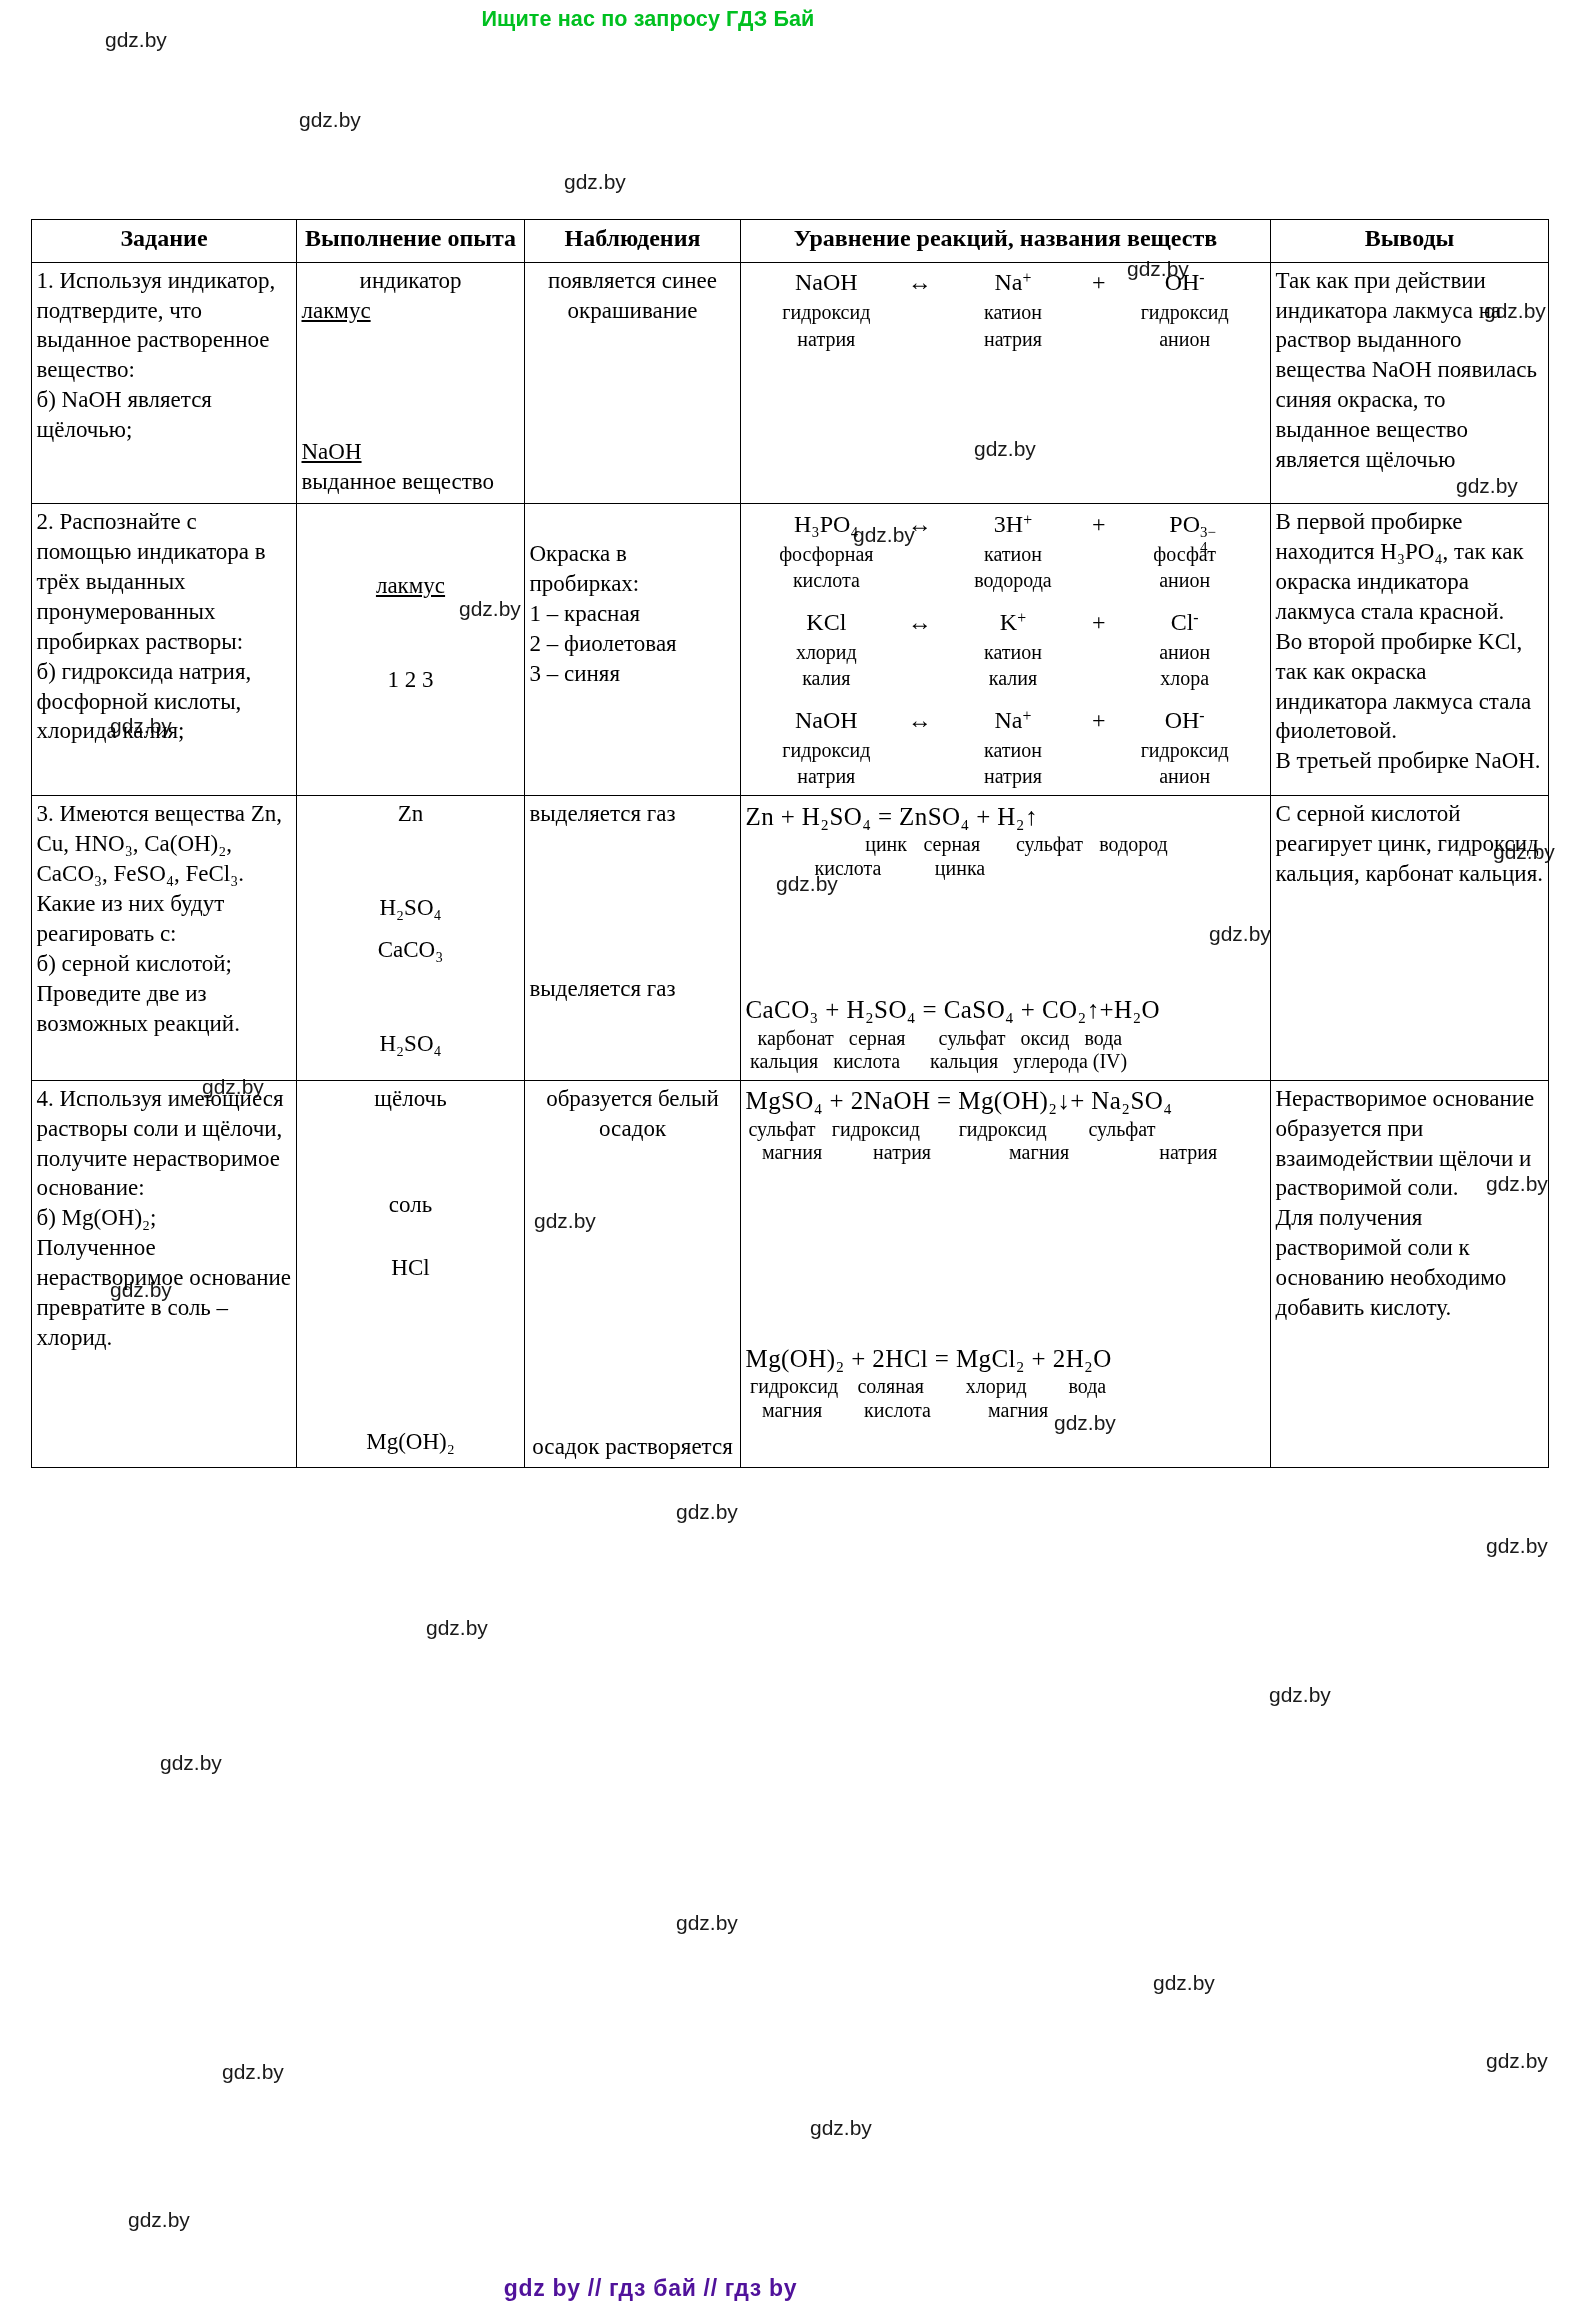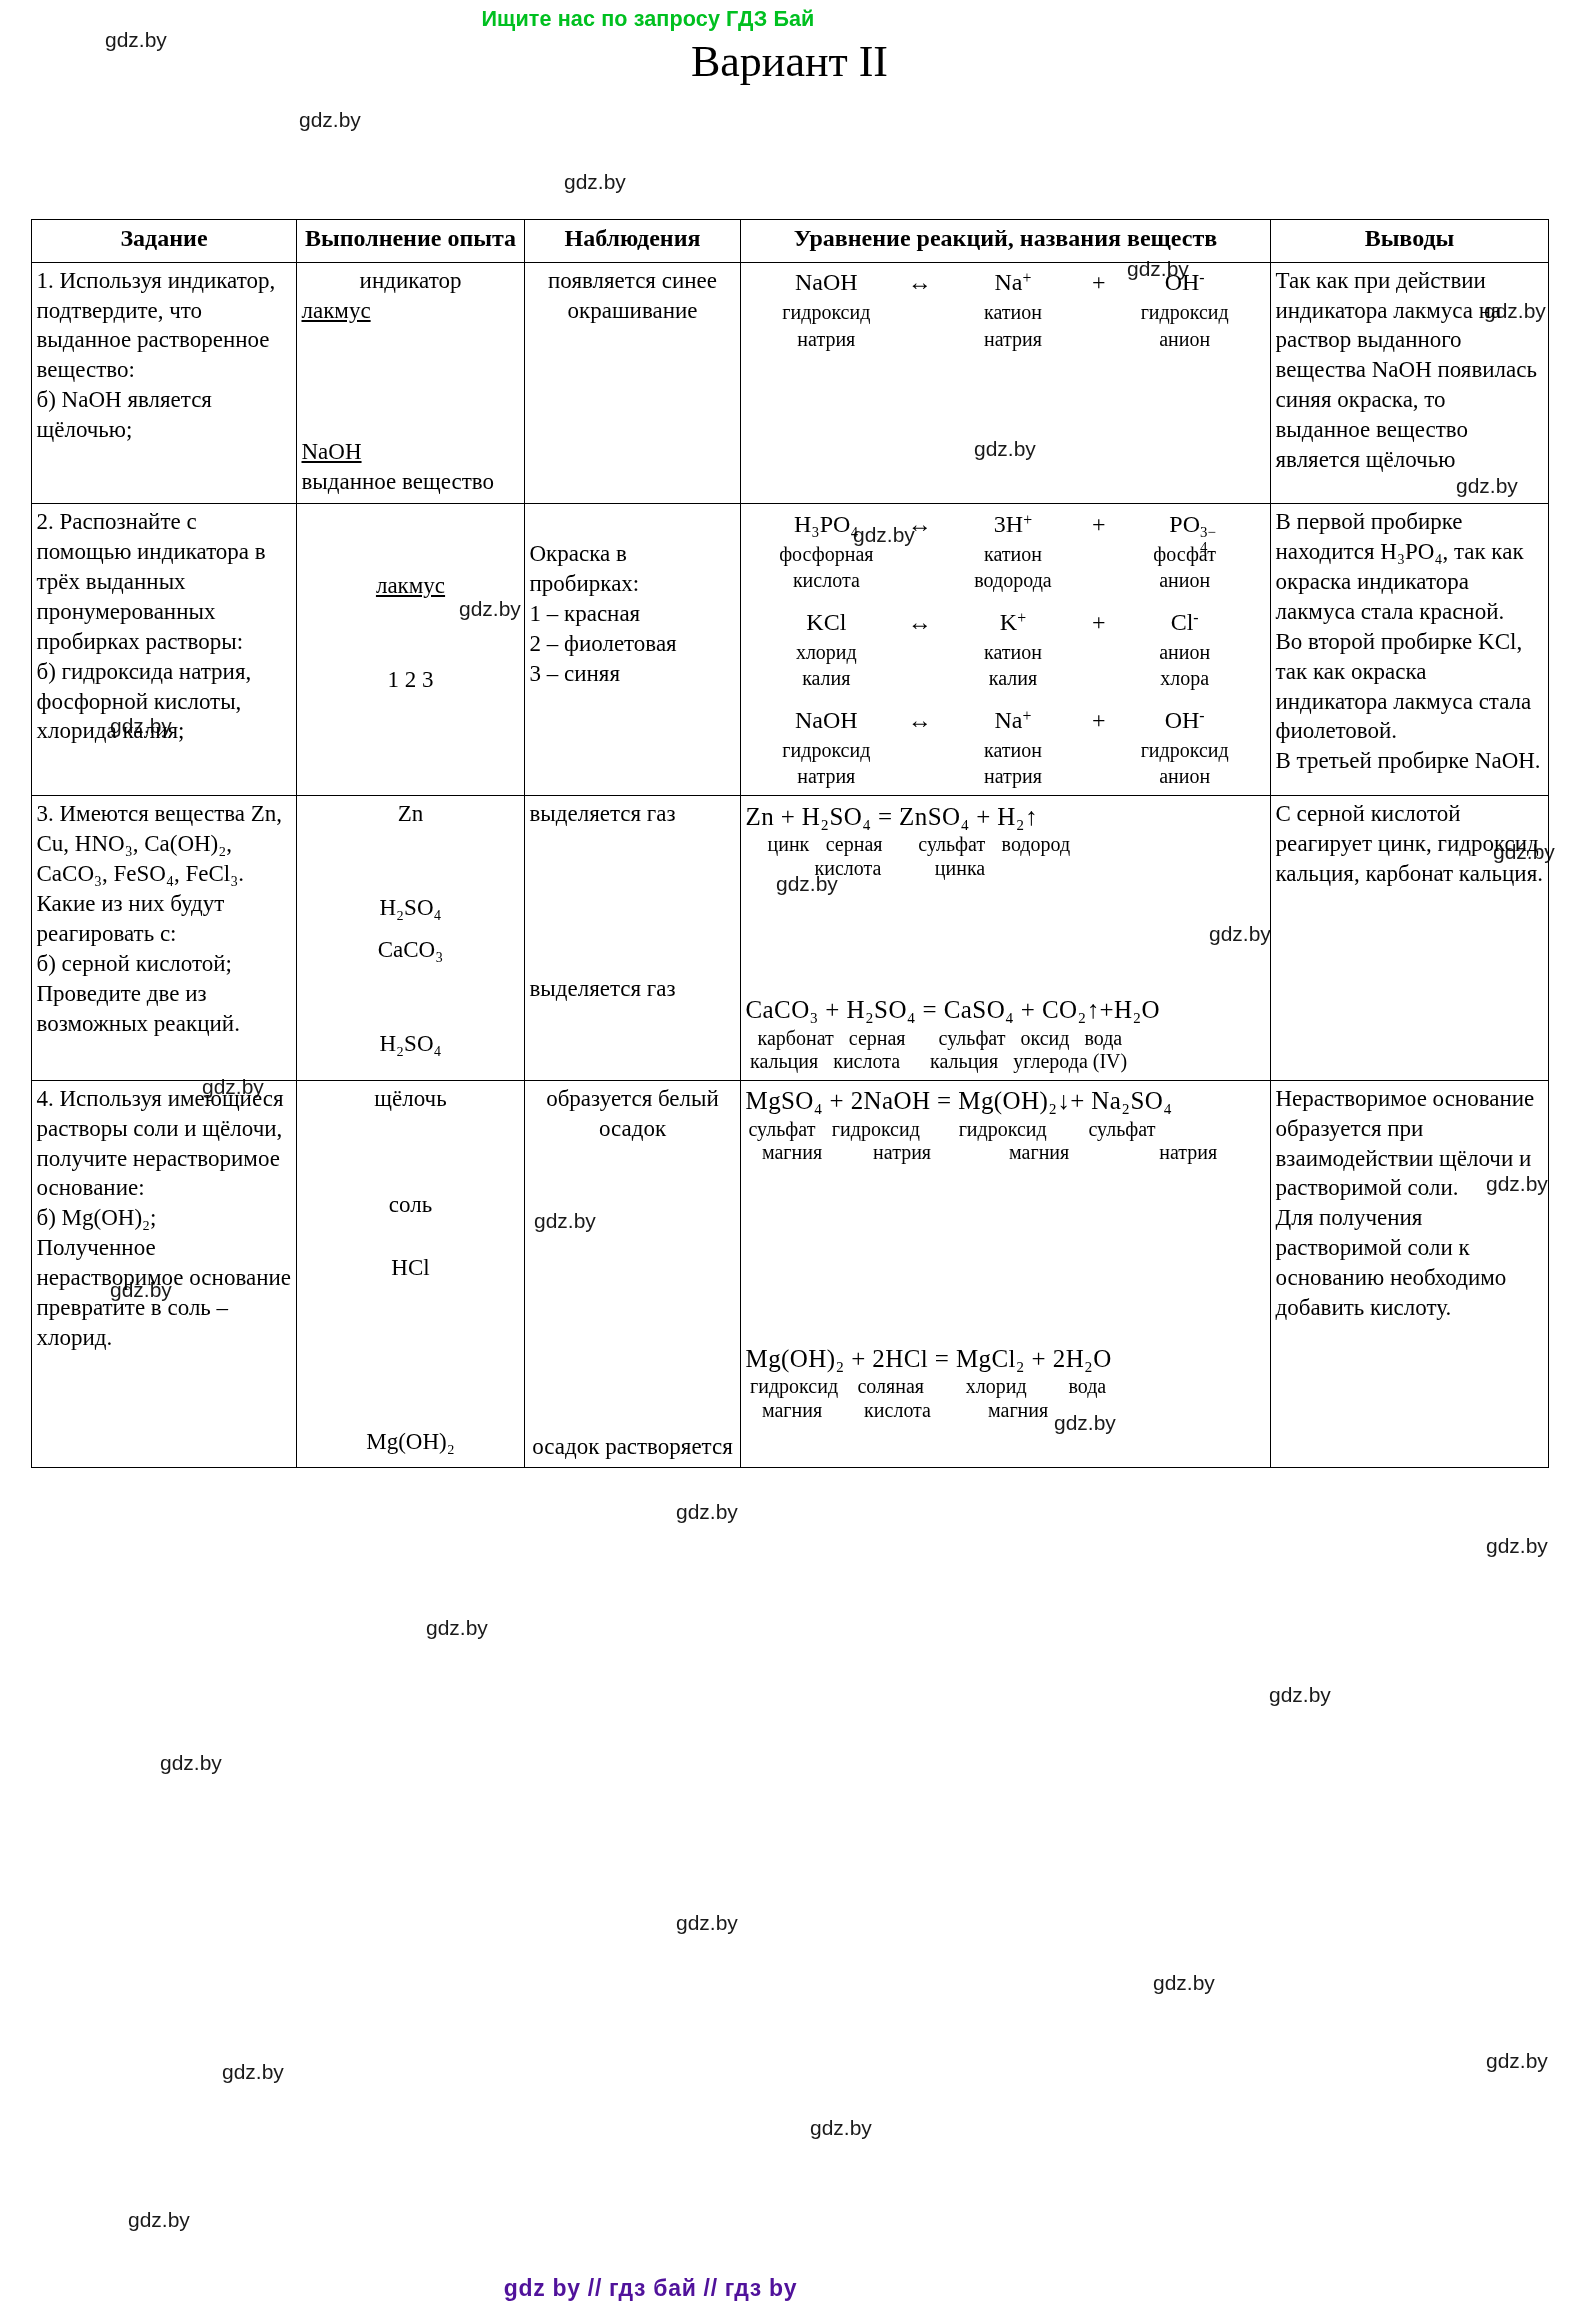--- a/index.html
+++ b/index.html
@@ -142,21 +142,20 @@
     color: #50129b;
     letter-spacing: 0.7px;
   }
 </style>
 </head>
 <body>
 
 <div class="page">
 
   <div class="promo-top">Ищите нас по запросу ГДЗ Бай</div>
-  <div class="variant-title">Вариант II</div>
 
   <div class="wm" style="left:105px;  top:28px;">gdz.by</div>
   <div class="wm" style="left:299px;  top:108px;">gdz.by</div>
   <div class="wm" style="left:564px;  top:170px;">gdz.by</div>
   <div class="wm" style="left:1127px; top:257px;">gdz.by</div>
   <div class="wm" style="left:1484px; top:299px;">gdz.by</div>
   <div class="wm" style="left:974px; top:437px;">gdz.by</div>
   <div class="wm" style="left:853px; top:523px;">gdz.by</div>
   <div class="wm" style="left:1456px; top:474px;">gdz.by</div>
   <div class="wm" style="left:459px;  top:597px;">gdz.by</div>
@@ -369,21 +368,21 @@
         <td>
           <div>выделяется газ</div>
           <div class="spacer-xl"></div>
           <div class="spacer-md"></div>
           <div>выделяется газ</div>
         </td>
 
         <td>
           <div class="eqblock" style="text-align:left;">
             <div class="eqmain">Zn + H₂SO₄ = ZnSO₄ + H₂↑</div>
-            <div class="nmrow" style="justify-content:flex-start; gap:16.4px; margin-left:22px;">
+            <div class="nmrow" style="justify-content:center; gap:16.4px; margin-left:22px;">
               <span>цинк</span>
               <span>серная</span>
               <span style="margin-left:19.4px;">сульфат</span>
               <span>водород</span>
             </div>
             <div class="nmrow" style="justify-content:flex-start; gap:28px; margin-left:69px;">
               <span>кислота</span>
               <span style="margin-left:25.4px;">цинка</span>
             </div>
           </div>

